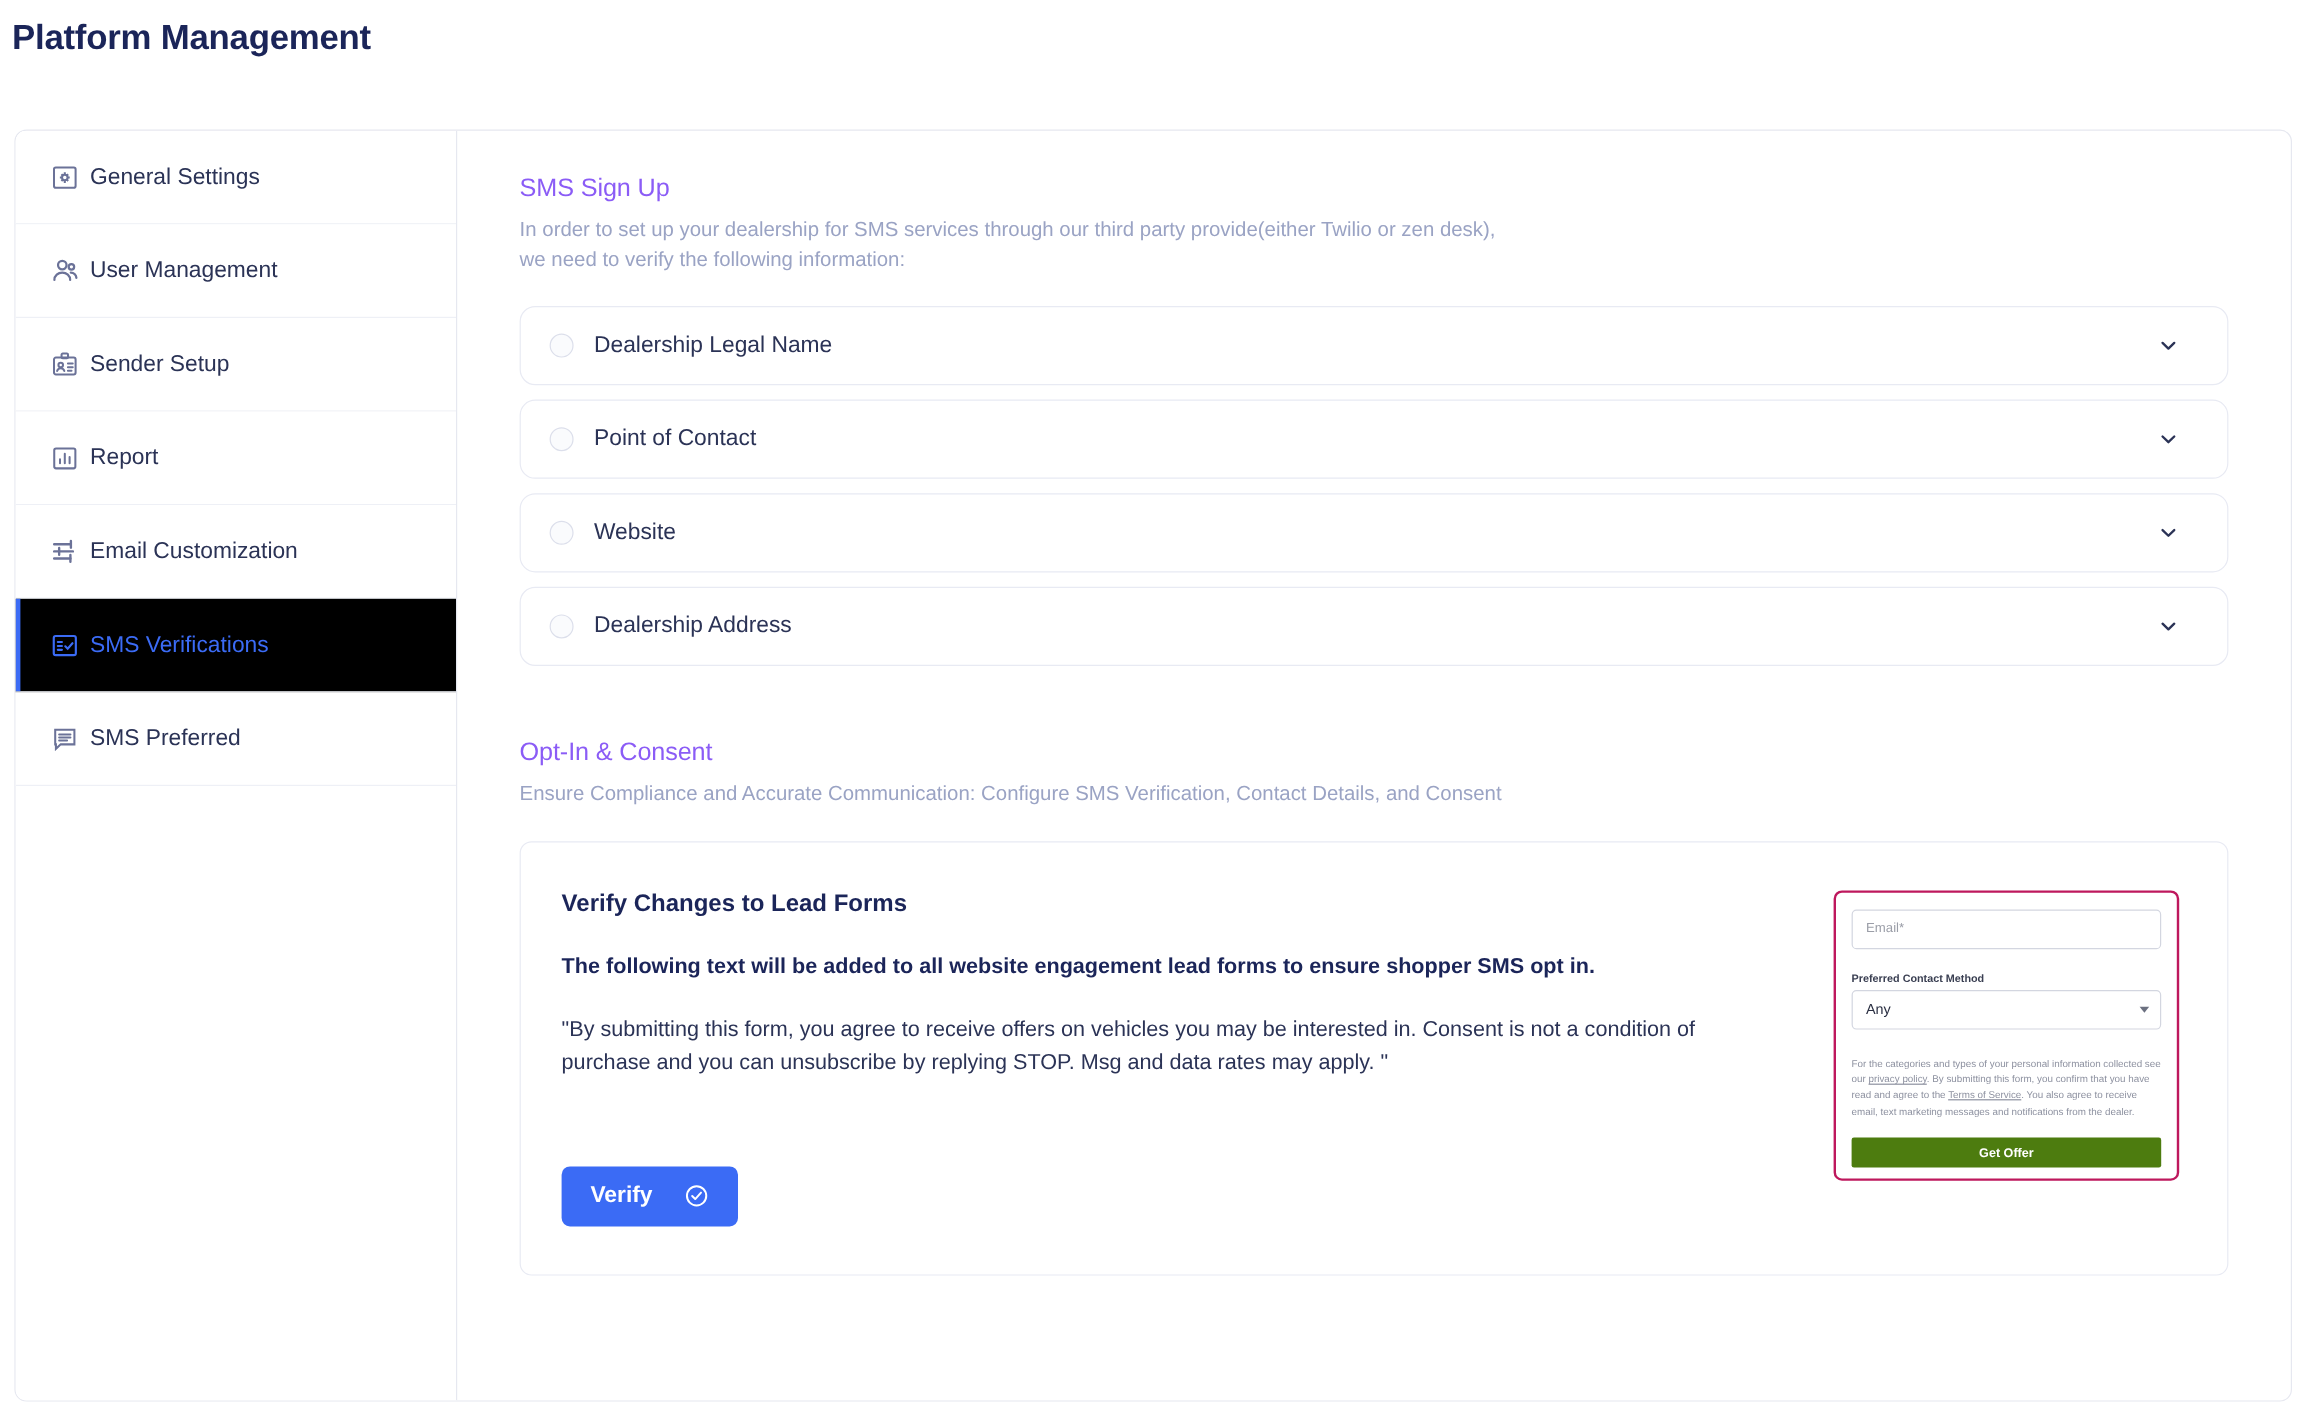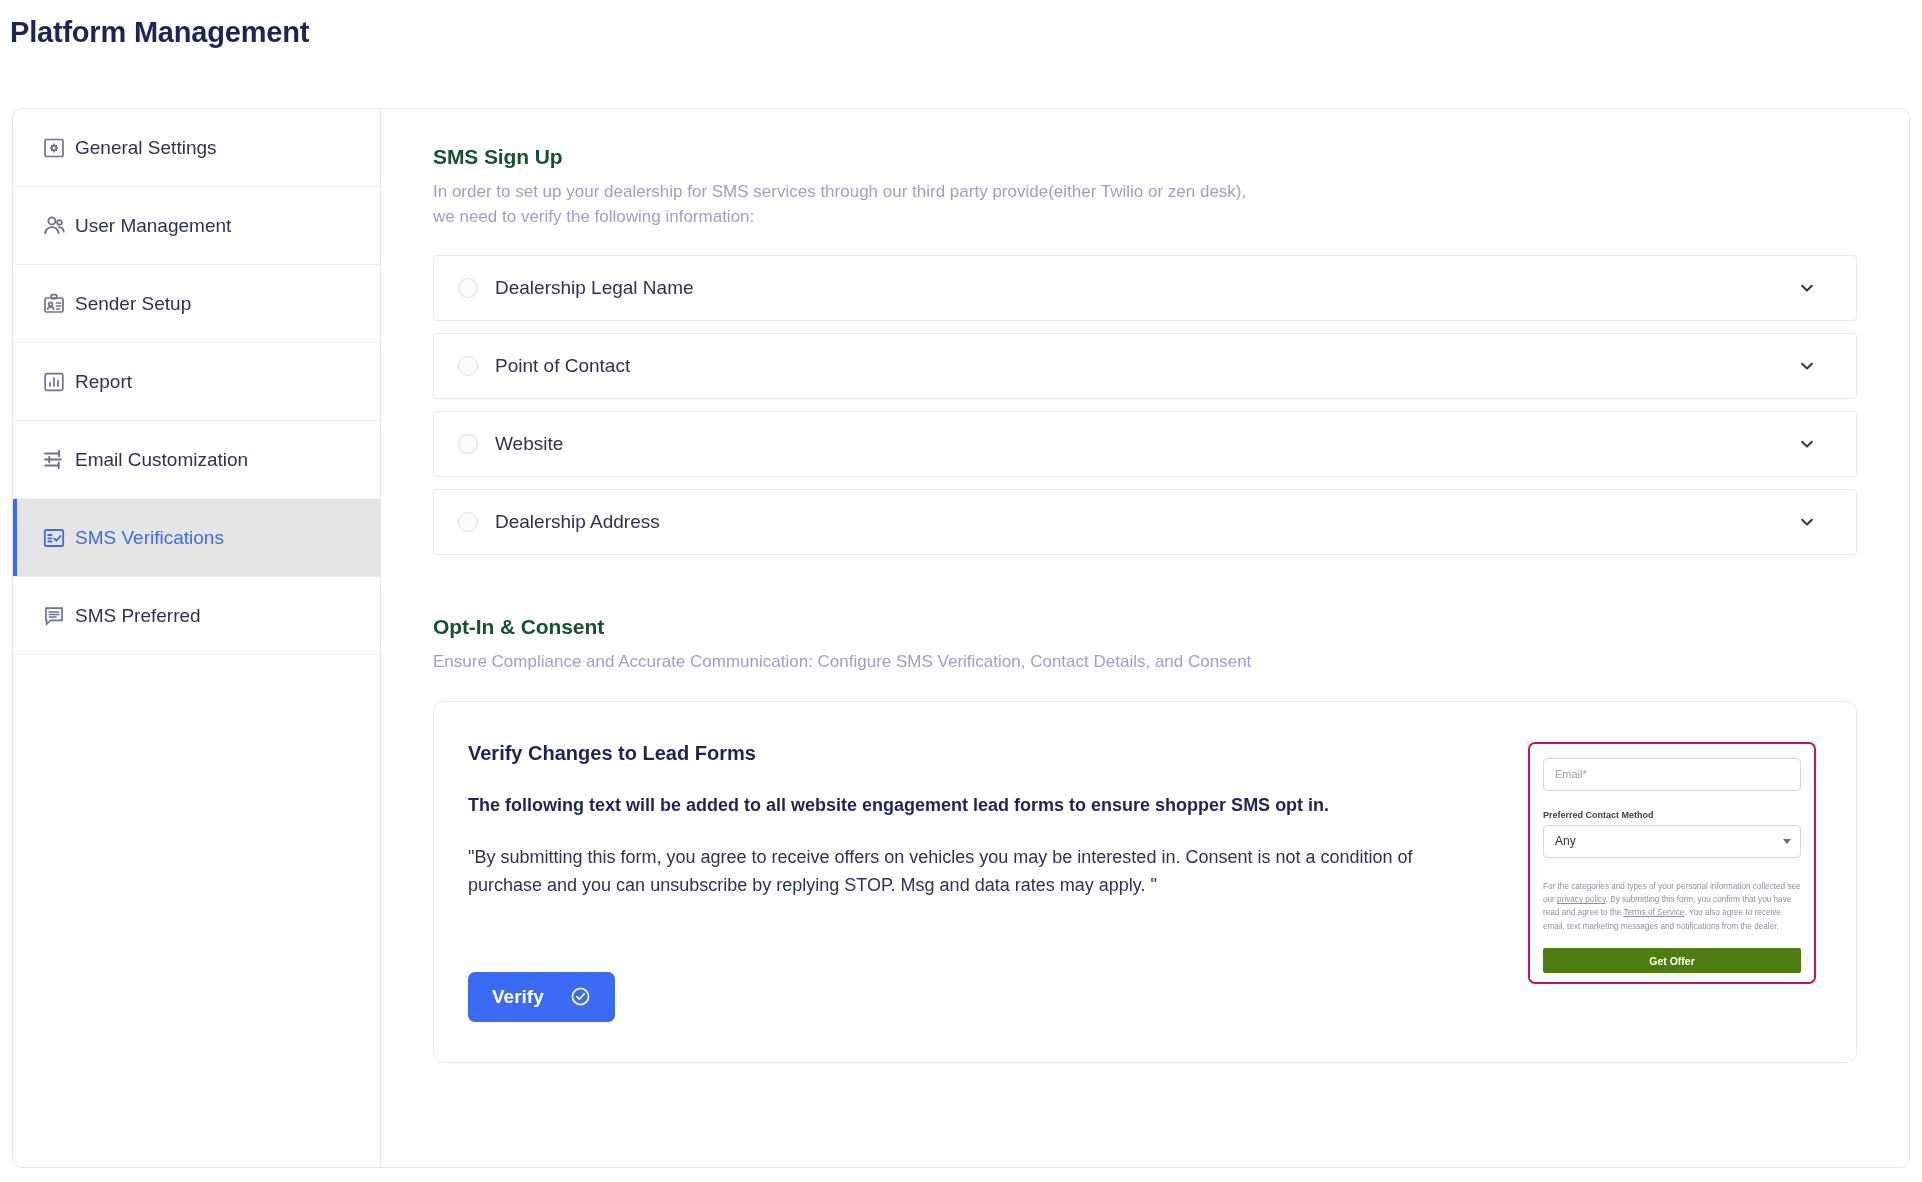--- a/index.html
+++ b/index.html
@@ -61,21 +61,21 @@
     gap: 8px;
     height: 78px;
     padding: 0 22px 0 28px;
     border-bottom: 1px solid #eef0f6;
     cursor: pointer;
     background: #ffffff;
   }
   .nav-item:last-child { border-bottom: 1px solid #eef0f6; }
 
   .nav-item.active {
-    background: #e5e5e5;
+    background: #000000;
     text-align: center;
   }
   .nav-item.active::before {
     content: "";
     position: absolute;
     left: 0; top: 0; bottom: 0;
     width: 4px;
     background: #3b6bf5;
   }
 
@@ -102,42 +102,42 @@
   
   .content {
     flex: 1 1 auto;
     padding: 36px 52px 0 52px;
     position: relative;
     overflow: hidden;
   }
 
   .section-title {
     font-size: 21px;
-    font-weight: 700;
-    color: #14532d;
+    font-weight: 400;
+    color: #8b5cf6;
     margin-bottom: 11px;
     letter-spacing: -0.1px;
   }
 
   .section-sub {
     font-size: 17px;
     line-height: 1.45;
     color: #9aa3c4;
     font-weight: 400;
   }
 
   
   .accordion-list { margin-top: 26px; }
 
   .accordion {
     display: flex;
     align-items: center;
     height: 66px;
     border: 1px solid #e8eaf3;
-    border-radius: 3px;
+    border-radius: 13px;
     background: #ffffff;
     padding: 0 40px 0 24px;
     margin-bottom: 12px;
     cursor: pointer;
     justify-content: flex-end;
   }
 
   .radio-dot {
     width: 20px;
     height: 20px;

